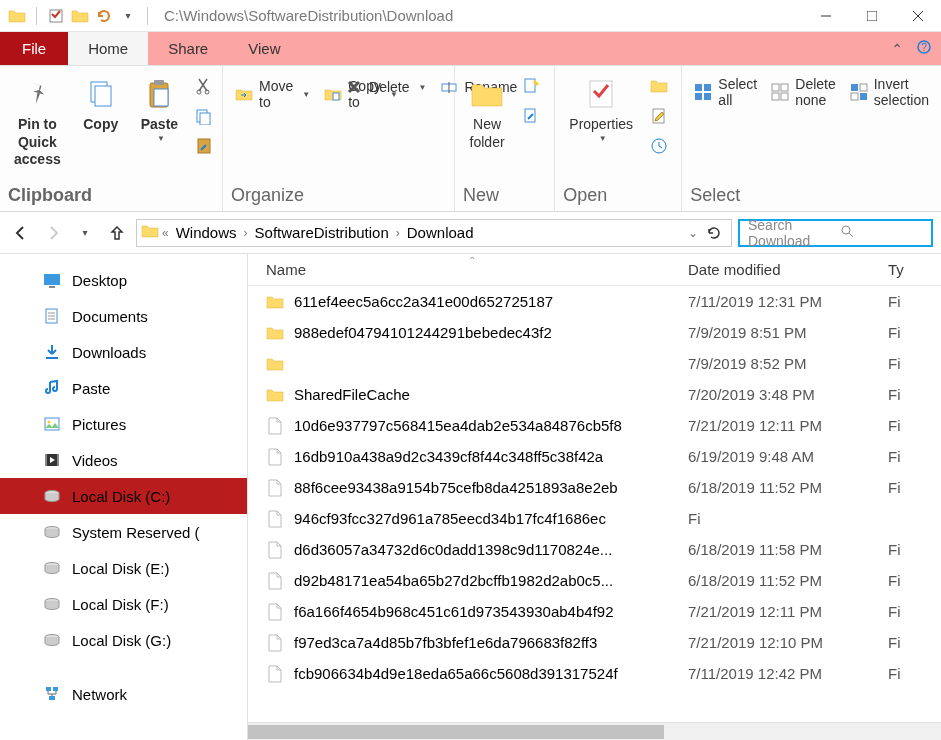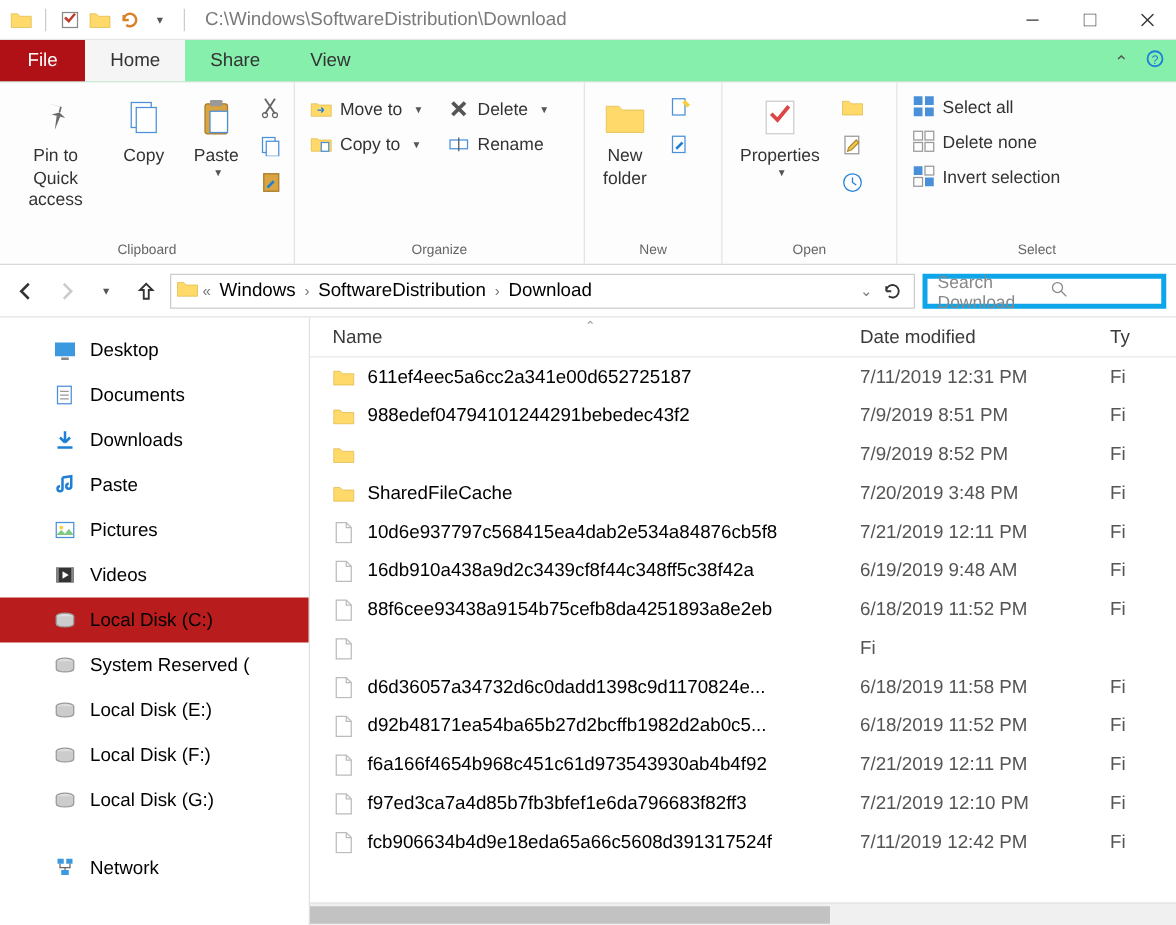--- a/index.html
+++ b/index.html
@@ -8,51 +8,51 @@
     
     .titlebar { height: 32px; display: flex; align-items: center; background: #fff; border-bottom: 1px solid #e5e5e5; }
     .titlebar-left { display: flex; align-items: center; padding-left: 8px; gap: 6px; }
     .qat-icon { width: 18px; height: 18px; display: flex; align-items: center; justify-content: center; }
     .qat-sep { width: 1px; height: 18px; background: #ccc; margin: 0 4px; }
     .titlebar-path { margin-left: 12px; color: #7a7a7a; font-size: 15px; flex: 1; }
     .win-controls { display: flex; }
     .win-btn { width: 46px; height: 32px; display: flex; align-items: center; justify-content: center; color: #555; }
 
     
-    .tabsrow { height: 34px; display: flex; align-items: stretch; background: #86efac; border-bottom: 1px solid #e1e1e1; }
+    .tabsrow { height: 34px; display: flex; align-items: stretch; background: #fca5a5; border-bottom: 1px solid #e1e1e1; }
     .file-tab { background: #b01116; color: #fff; padding: 0 22px; display: flex; align-items: center; font-size: 15px; }
     .tab { padding: 0 20px; display: flex; align-items: center; font-size: 15px; color: #333; text-align: center; }
     .tab.active { background: #f5f5f5; }
     .tabsrow-spacer { flex: 1; }
     .tabsrow-right { display: flex; align-items: center; padding-right: 10px; gap: 14px; color: #555; }
 
     
     .ribbon { height: 146px; background: #fdfdfd; border-bottom: 1px solid #dadada; display: flex; }
     .rgroup { border-right: 1px solid #e4e4e4; display: flex; flex-direction: column; padding: 6px 8px 2px 8px; }
     .rgroup-body { flex: 1; display: flex; align-items: flex-start; gap: 10px; }
-    .rgroup-label { text-align: center; font-size: 11px; color: #666; padding: 3px 0; }
+    .rgroup-label { text-align: left; font-size: 18px; color: #666; padding: 3px 0; }
     .bigbtn { display: flex; flex-direction: column; align-items: center; justify-content: flex-start; padding: 4px 6px 0 6px; text-align: center; font-size: 14px; line-height: 1.25; color: #333; height: 108px; }
     .bigbtn .icn { width: 36px; height: 36px; margin-bottom: 4px; display:flex;align-items:center;justify-content:center; }
-    .smallcol { display: flex; flex-direction: column; gap: 6px; padding-top: 4px; }
+    .smallcol { display: flex; flex-direction: row; gap: 6px; padding-top: 4px; }
     .smallbtn { display: flex; align-items: center; gap: 6px; font-size: 14px; color: #333; padding: 2px 4px; }
     .smallbtn .icn { width: 18px; height: 18px; display:flex;align-items:center;justify-content:center; }
     .col-icons { display:flex; flex-direction:column; gap:10px; padding-top:4px; align-items:center;}
     .col-icons .icn{width:20px;height:20px;display:flex;align-items:center;justify-content:center;}
     .dd-caret { margin-left:3px; font-size:8px; color:#555;}
 
     
     .addrrow { height: 42px; display: flex; align-items: center; border-bottom: 1px solid #e1e1e1; padding: 0 8px; gap: 6px; }
     .navbtn { width: 26px; height: 26px; display:flex;align-items:center;justify-content:center; color:#555; }
     .navbtn.disabled{color:#bbb;}
     .addrbar { flex: 1; height: 28px; border: 1px solid #ccc; display: flex; align-items: center; padding: 0 4px; gap: 3px; font-size:15px;}
     .addrbar .crumb { padding: 0 4px; }
     .addrbar .csep { color: #777; font-size:12px;}
     .addrbar-spacer{flex:1;}
     .refreshbtn{width:26px;display:flex;align-items:center;justify-content:center;color:#333;}
-    .searchbox { width: 195px; height: 28px; border: 4px solid #0ea5e9; display: flex; align-items: center; padding: 0 8px; color: #888; gap:8px;}
+    .searchbox { width: 195px; height: 28px; border: 2px solid #0ea5e9; display: flex; align-items: center; padding: 0 8px; color: #888; gap:8px;}
     .searchbox span{flex:1;}
 
     
     .body { display: flex; height: calc(740px - 32px - 34px - 146px - 42px); }
     .navpane { width: 248px; border-right: 1px solid #e1e1e1; overflow-y: auto; padding-top: 8px; position:relative;}
     .navpane::-webkit-scrollbar{width:18px;}
     .navpane::-webkit-scrollbar-track{background:#f0f0f0;}
     .navpane::-webkit-scrollbar-thumb{background:#c2c2c2;}
     .navitem { display: flex; align-items: center; height: 36px; padding-left: 42px; gap: 10px; font-size: 15px; }
     .navitem.selected{ background:#b91c1c; }
@@ -140,21 +140,21 @@
     <span style="font-size:14px;">⌃</span>
     <span><svg width="14" height="14" viewBox="0 0 14 14">
           <circle cx="7" cy="7" r="6" fill="none" stroke="#1e7fd6" stroke-width="1.5"></circle>
           <text x="7" y="11" text-anchor="middle" font-size="10" fill="#1e7fd6">?</text>
         </svg></span>
   </div>
 </div>
 
 <div class="ribbon">
 
-  <div class="rgroup" style="width:236px;">
+  <div class="rgroup" style="width:236px;font-weight:bold;">
     <div class="rgroup-body">
       <div class="bigbtn">
         <span class="icn">
             <svg width="34" height="34" viewBox="0 0 34 34">
               <path d="M16 3l8 8-3 3 2 7-5-5-7 9 9-7-5-5 7 2 3-3z" fill="#6b6b6b" transform="rotate(-30 17 17)"></path>
             </svg>
           </span>
         <span style="white-space:pre-line;">Pin to Quick
 access</span>
       </div>
@@ -613,20 +613,21 @@
           <div class="fc-type">Fi</div>
         </div>
         <div class="filerow">
           <div class="fc-name">
             <span class="ficon">
               <svg width="16" height="18" viewBox="0 0 16 18">
                 <path class="file-svg" d="M2 1h8l4 4v12H2z"></path>
                 <path d="M10 1v4h4" fill="none" stroke="#bbb"></path>
               </svg>
             </span>
+            <span>946cf93fcc327d961a785eecd34b17fc4f1686ec</span>
           </div>
           <div class="fc-type">Fi</div>
         </div>
         <div class="filerow">
           <div class="fc-name">
             <span class="ficon">
               <svg width="16" height="18" viewBox="0 0 16 18">
                 <path class="file-svg" d="M2 1h8l4 4v12H2z"></path>
                 <path d="M10 1v4h4" fill="none" stroke="#bbb"></path>
               </svg>

